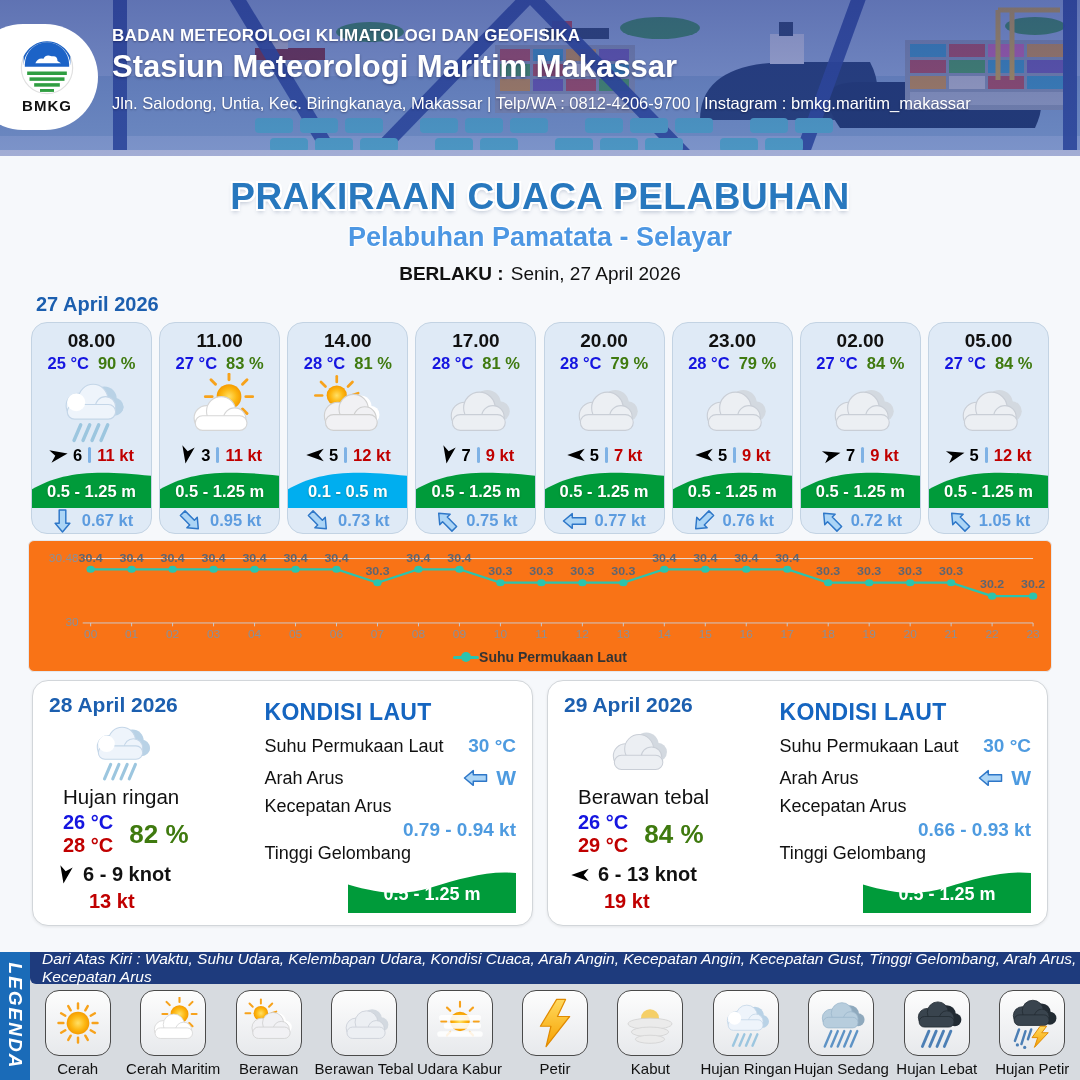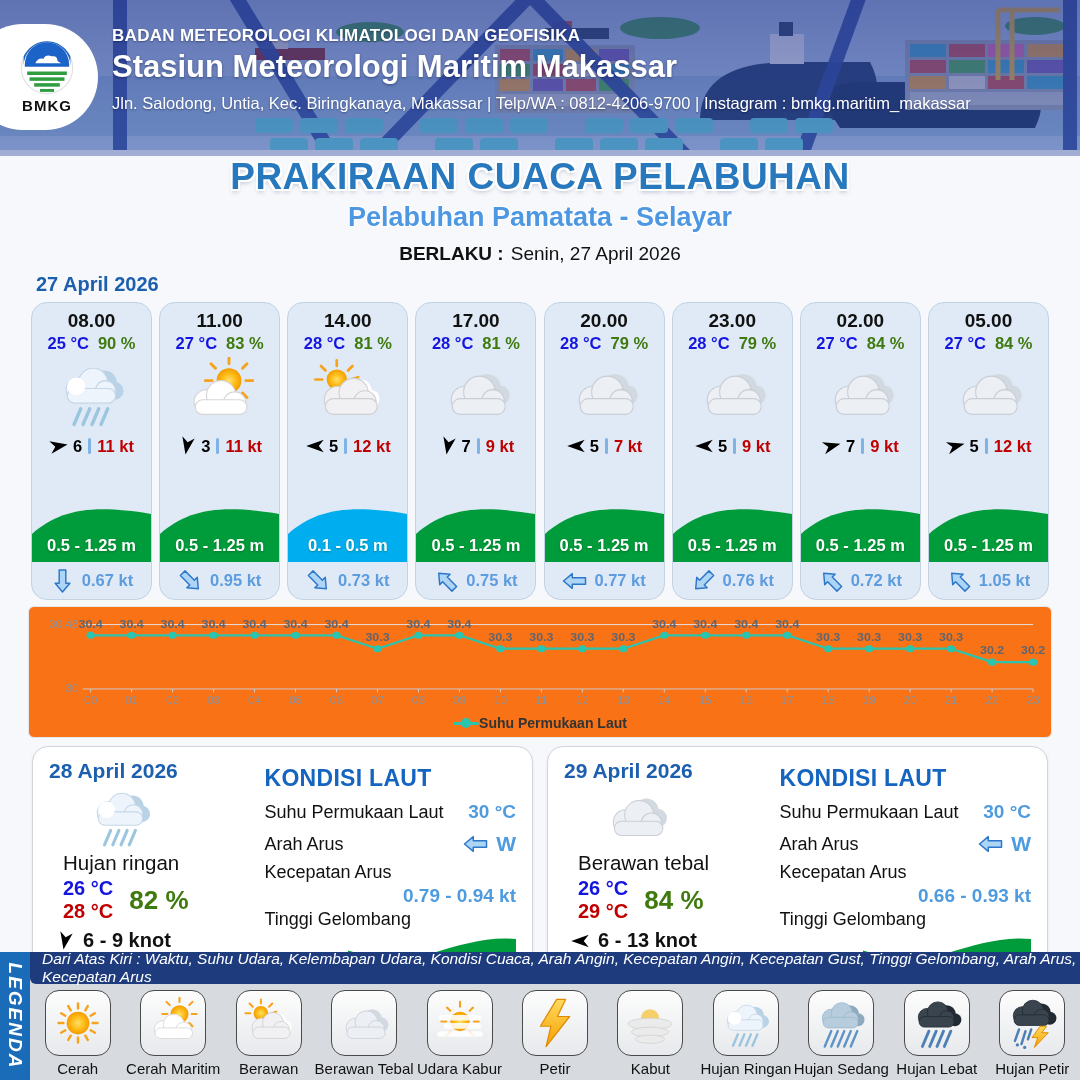--- a/index.html
+++ b/index.html
@@ -11,34 +11,34 @@
   .hero-art{position:absolute;inset:0;width:100%;height:100%;}
   .logo-badge{position:absolute;left:-30px;top:24px;width:128px;height:106px;background:#fff;border-radius:54px;display:flex;flex-direction:column;align-items:center;justify-content:center;padding-left:26px;box-sizing:border-box;}
   .logo-badge svg{width:56px;height:56px;}
   .logo-label{font-size:15px;font-weight:bold;color:#111;letter-spacing:1px;margin-top:1px;}
   .hero-text{position:absolute;left:112px;top:26px;color:#fff;}
   .hero-org{font-size:17px;font-weight:bold;letter-spacing:.3px;text-shadow:0 1px 2px rgba(0,0,40,.4);}
   .hero-station{font-size:31px;font-weight:bold;margin-top:3px;text-shadow:0 1px 3px rgba(0,0,40,.4);}
   .hero-addr{font-size:16.5px;margin-top:9px;text-shadow:0 1px 2px rgba(0,0,40,.4);}
 
   
-  .titleblock{text-align:center;}
+  .titleblock{text-align:center;padding-top:20px;}
   .h-main{font-size:37px;font-weight:800;color:#2878BE;letter-spacing:.5px;
     text-shadow:-2px -2px 0 #fff,2px -2px 0 #fff,-2px 2px 0 #fff,2px 2px 0 #fff,0 3px 4px rgba(70,90,130,.35);}
   .h-port{font-size:27px;font-weight:bold;color:#4D97E3;margin-top:4px;
     text-shadow:-1px -1px 0 #fff,1px -1px 0 #fff,-1px 1px 0 #fff,1px 1px 0 #fff;}
   .validity{display:flex;justify-content:center;gap:95px;margin-top:10px;font-size:19px;color:#111;}
   .validity b{font-weight:800;}
   .validity span.v{margin-left:7px;font-weight:normal;}
 
   
   .day1{margin-top:8px;}
   .day1-date{margin-left:36px;font-size:20px;font-weight:bold;color:#1C5FAF;}
   .cards{display:flex;justify-content:space-between;padding:6px 31px 0 31px;}
-  .fcard{width:121px;height:298px;background:#dfeaf6;border:1.5px solid #c3d3e3;border-radius:16px;overflow:hidden;display:flex;flex-direction:column;box-sizing:border-box;}
+  .fcard{width:121px;height:212px;background:#dfeaf6;border:1.5px solid #c3d3e3;border-radius:16px;overflow:hidden;display:flex;flex-direction:column;box-sizing:border-box;}
   .f-time{text-align:center;font-weight:800;font-size:19px;margin-top:7px;color:#111;}
   .f-th{display:flex;justify-content:center;gap:9px;font-weight:700;font-size:16.5px;margin-top:2px;}
   .f-temp{color:#1515E0;}
   .f-rh{color:#3F7A0F;}
   .f-icon{height:80px;display:flex;align-items:center;justify-content:center;}
   .f-icon svg{width:78px;height:72px;}
   .f-wind{display:flex;align-items:center;justify-content:center;gap:4px;font-size:16.5px;font-weight:800;height:26px;}
   .dart{width:20px;height:20px;flex:none;}
   .windsep{width:3px;height:16px;background:#7FB2E5;border-radius:2px;margin:0 2px;}
   .f-gust{color:#C00000;}

